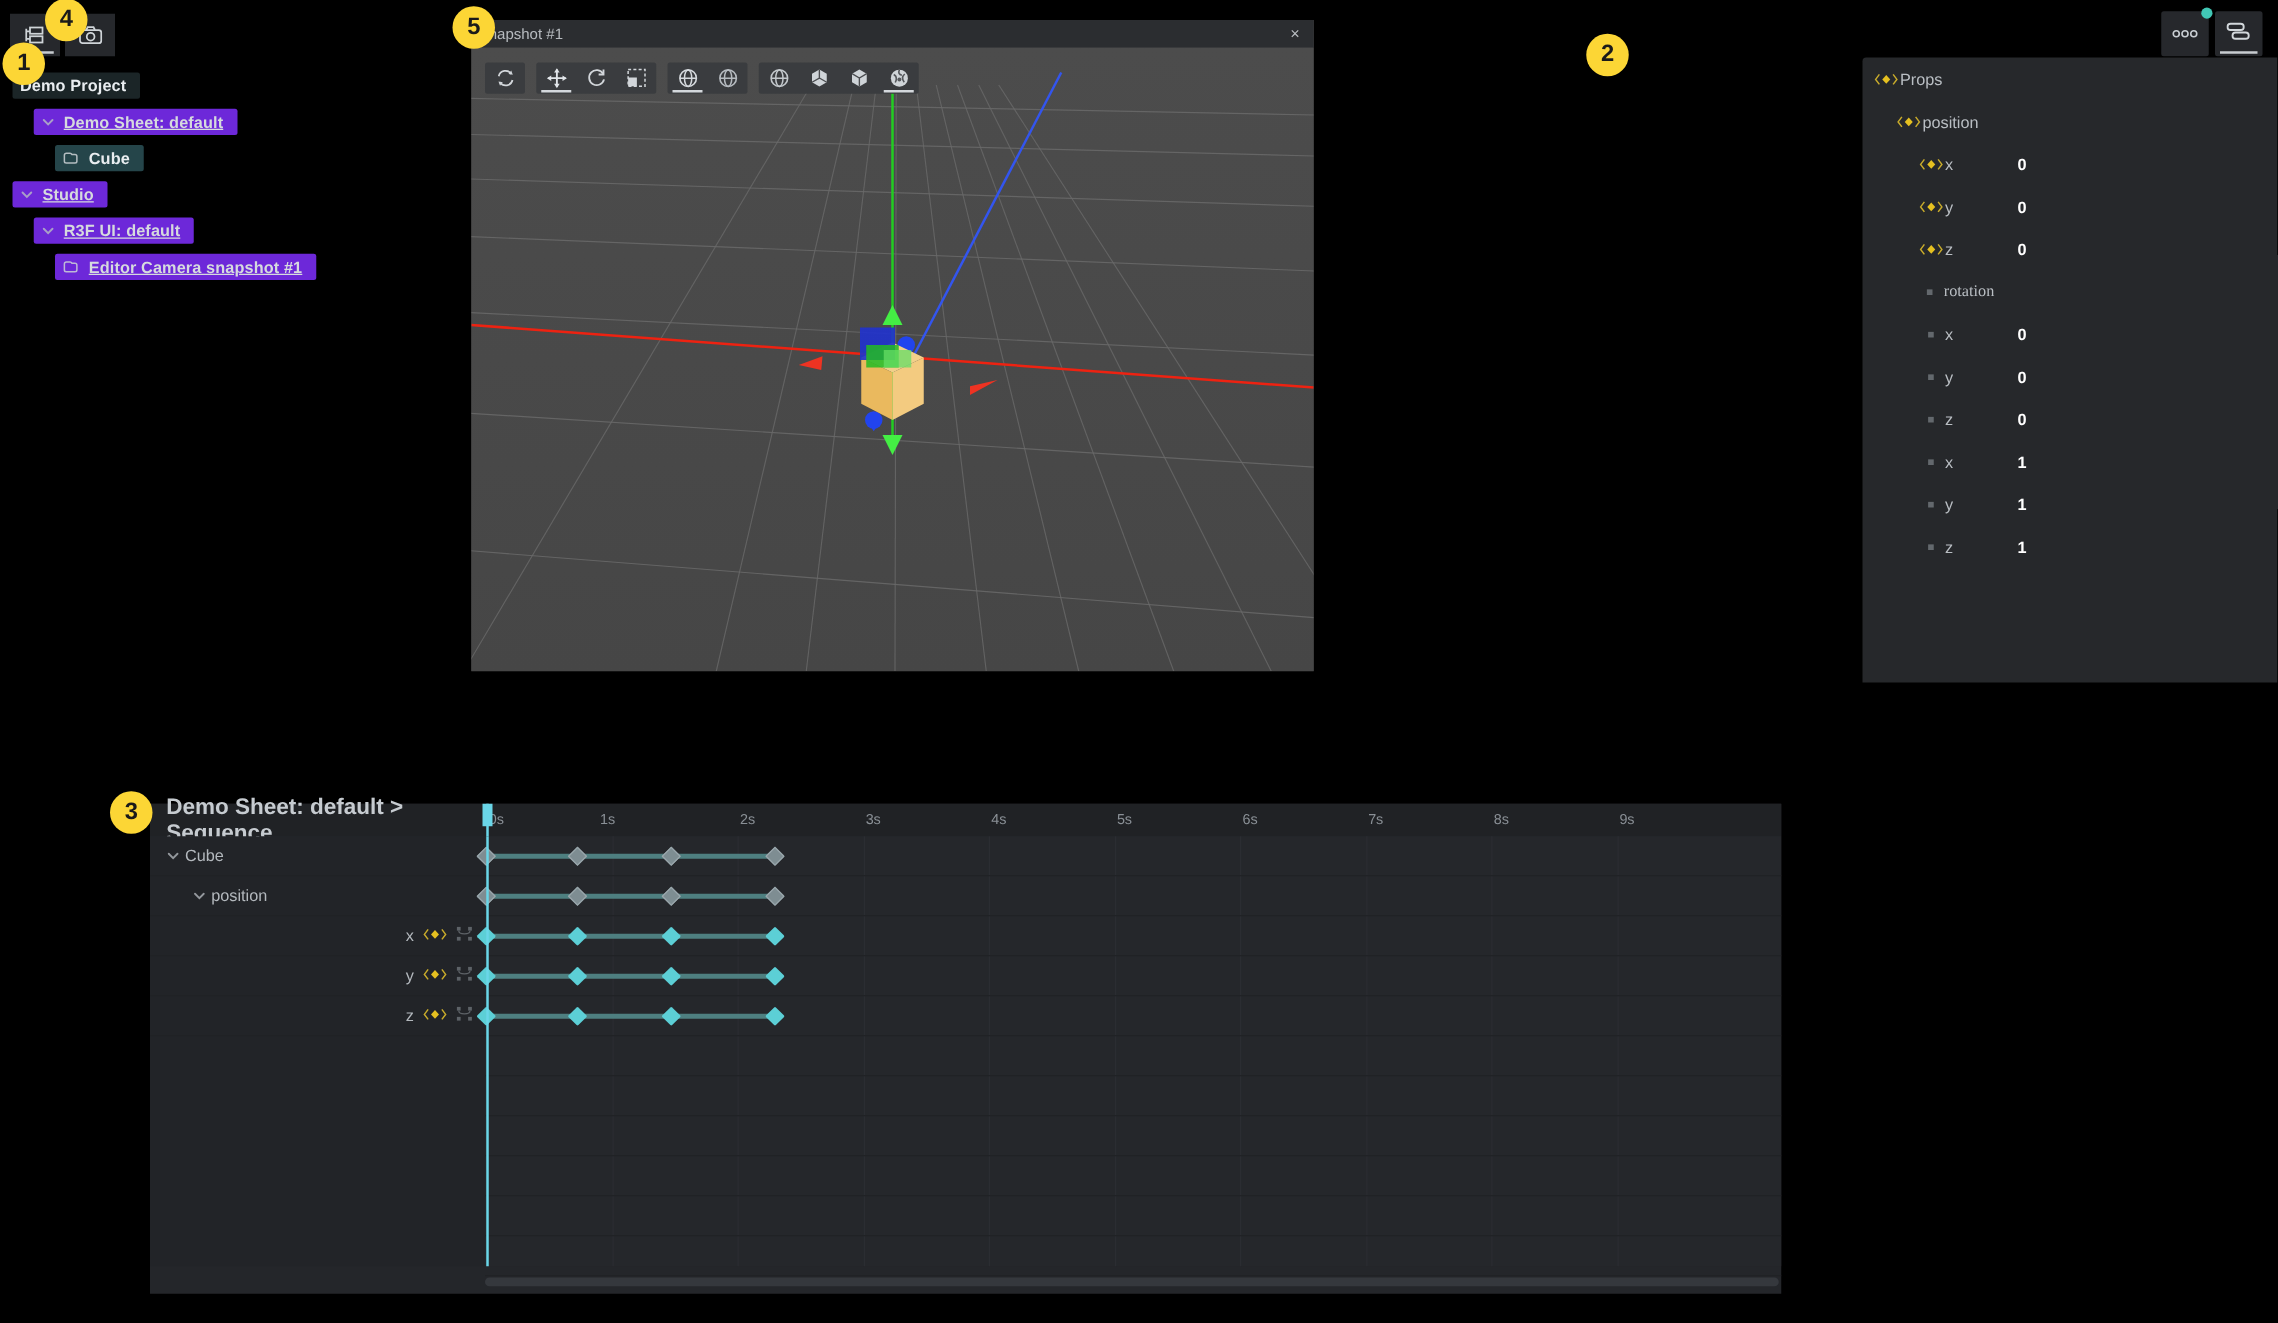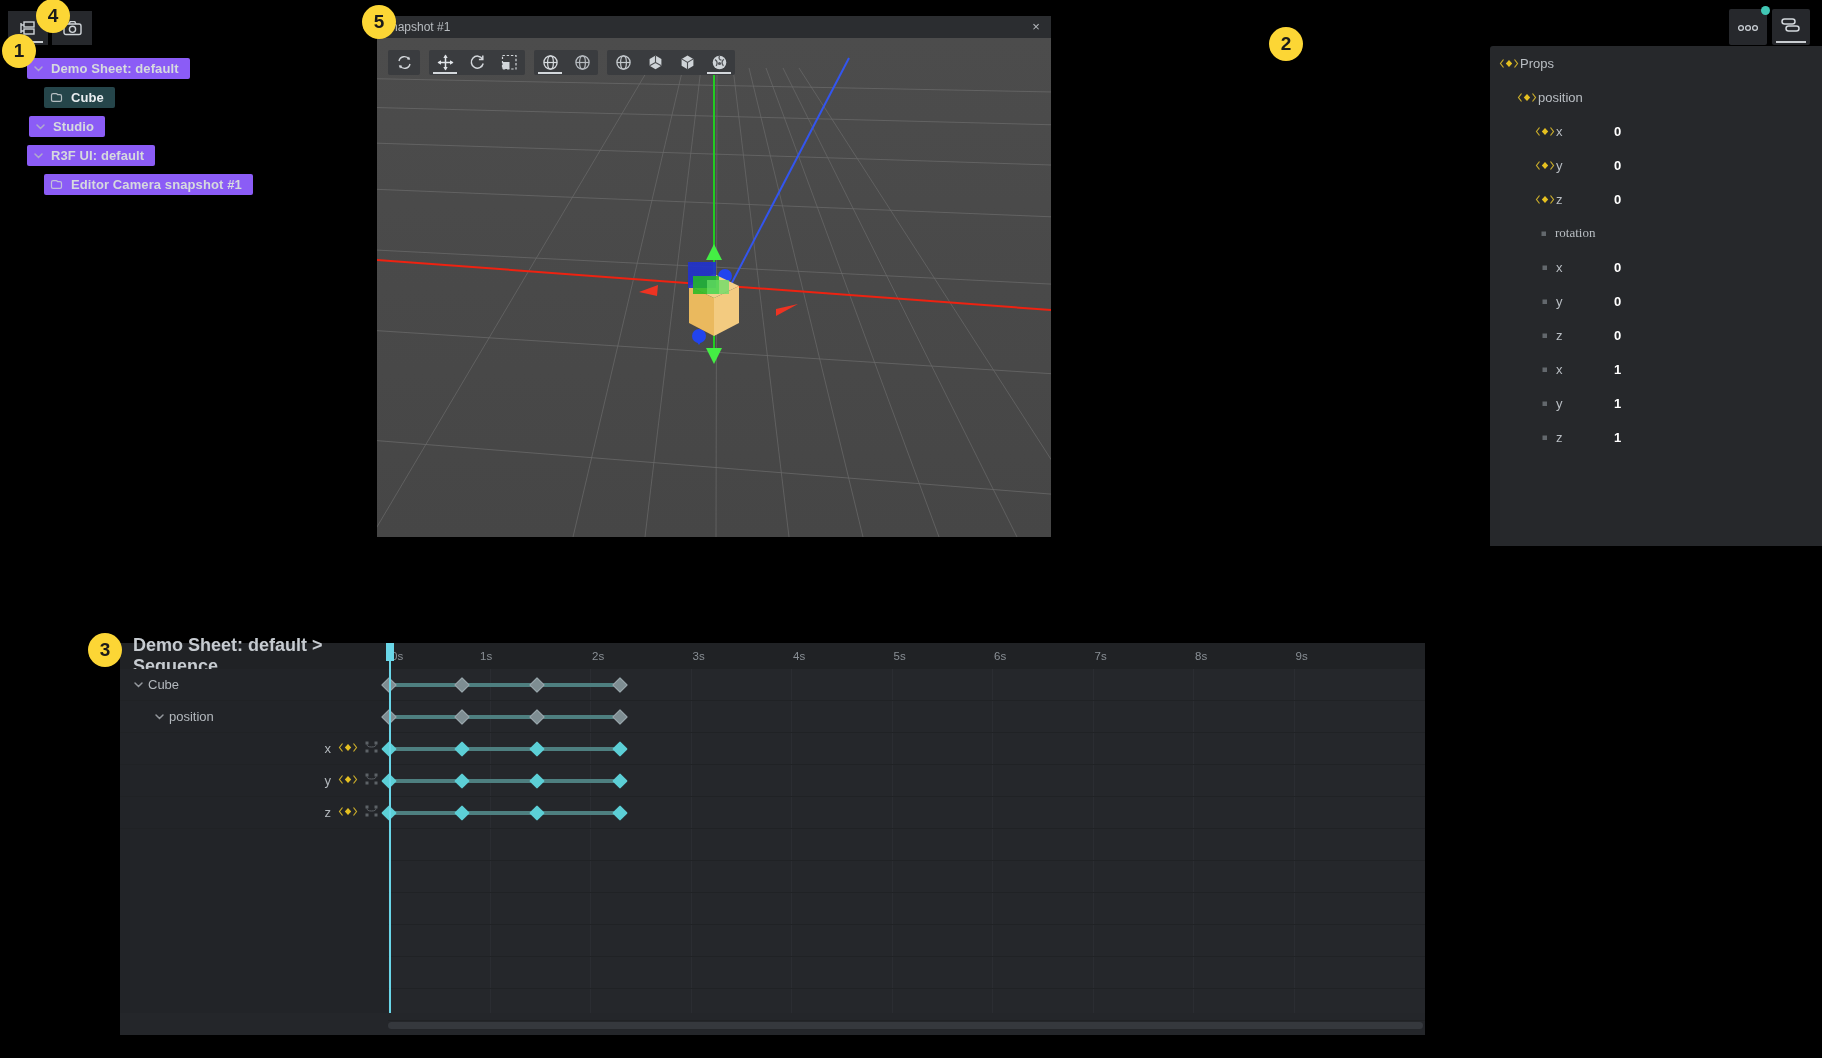--- a/index.html
+++ b/index.html
@@ -38,21 +38,21 @@
     height: 21px; margin-bottom: 8px;
     padding: 0 11px 0 6px;
     border-radius: 2px;
     background: #1b2527;
     color: #e9edf0;
     font-size: 13px; font-weight: bold;
     white-space: nowrap;
     cursor: pointer;
     letter-spacing: 0.1px;
   }
-  .tree-row.dim { background: #8b5cf6; color: #d6dade; font-weight: bold; }
+  .tree-row.dim { background: #6d28d9; color: #d6dade; font-weight: bold; text-decoration: underline; }
   .tree-row.selected { background: #25454a; }
   .tree-line { display: block; }
   .chev { display: inline-block; width: 14px; margin-right: 4px; opacity: .8; }
   .chev svg { display: block; }
   .objicon { display: inline-block; width: 16px; margin-right: 5px; opacity: .85;}
   .objicon svg { display: block; }
 
   
   .viewport {
     position: absolute; left: 377px; top: 16px;
@@ -224,37 +224,40 @@
         <svg width="19" height="16" viewBox="0 0 19 16">
           <rect x="1" y="4" width="17" height="10.5" rx="2" fill="none" stroke="#cfd4d8" stroke-width="1.4"></rect>
           <path d="M6 4 L7.2 1.6 L11.8 1.6 L13 4" fill="none" stroke="#cfd4d8" stroke-width="1.4"></path>
           <circle cx="9.5" cy="9.3" r="3.1" fill="none" stroke="#cfd4d8" stroke-width="1.4"></circle>
         </svg>
       </span>
     </div>
   </div>
 
   <div class="outliner" id="outliner">
+      <div class="tree-line" style="padding-left: 10px;"><div class="tree-row">
+          <span>Demo Project</span>
+        </div></div>
       <div class="tree-line" style="padding-left: 27px;"><div class="tree-row dim">
           <span class="chev">
             <svg width="11" height="11" viewBox="0 0 11 11">
               <path d="M2 4 L5.5 7.5 L9 4" stroke="#b9bec3" stroke-width="1.5" fill="none" stroke-linecap="round"></path>
             </svg>
           </span>
           <span>Demo Sheet: default</span>
         </div></div>
       <div class="tree-line" style="padding-left: 44px;"><div class="tree-row selected">
           <span class="objicon">
             <svg width="13" height="11" viewBox="0 0 13 11">
               <path d="M1.5 3.2 Q1.5 1.6 3.2 1.6 L6 1.6 Q7 1.6 7.6 2.6 L10 2.6 Q11.5 2.6 11.5 4.2 L11.5 8 Q11.5 9.4 10 9.4 L3 9.4 Q1.5 9.4 1.5 8 Z" fill="none" stroke="#cdd2d6" stroke-width="1.2"></path>
             </svg>
           </span>
           <span>Cube</span>
         </div></div>
-      <div class="tree-line" style="padding-left: 10px; margin-left: 19px;"><div class="tree-row dim">
+      <div class="tree-line" style="padding-left: 10px;"><div class="tree-row dim">
           <span class="chev">
             <svg width="11" height="11" viewBox="0 0 11 11">
               <path d="M2 4 L5.5 7.5 L9 4" stroke="#b9bec3" stroke-width="1.5" fill="none" stroke-linecap="round"></path>
             </svg>
           </span>
           <span>Studio</span>
         </div></div>
       <div class="tree-line" style="padding-left: 27px;"><div class="tree-row dim">
           <span class="chev">
             <svg width="11" height="11" viewBox="0 0 11 11">

